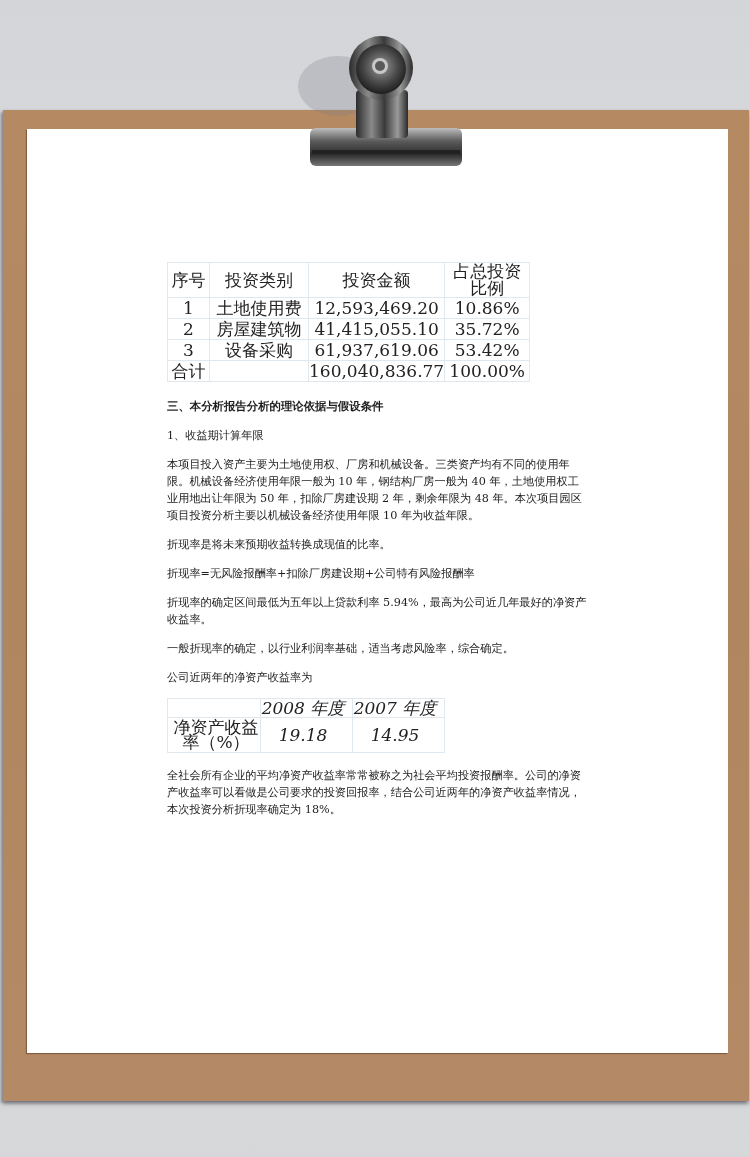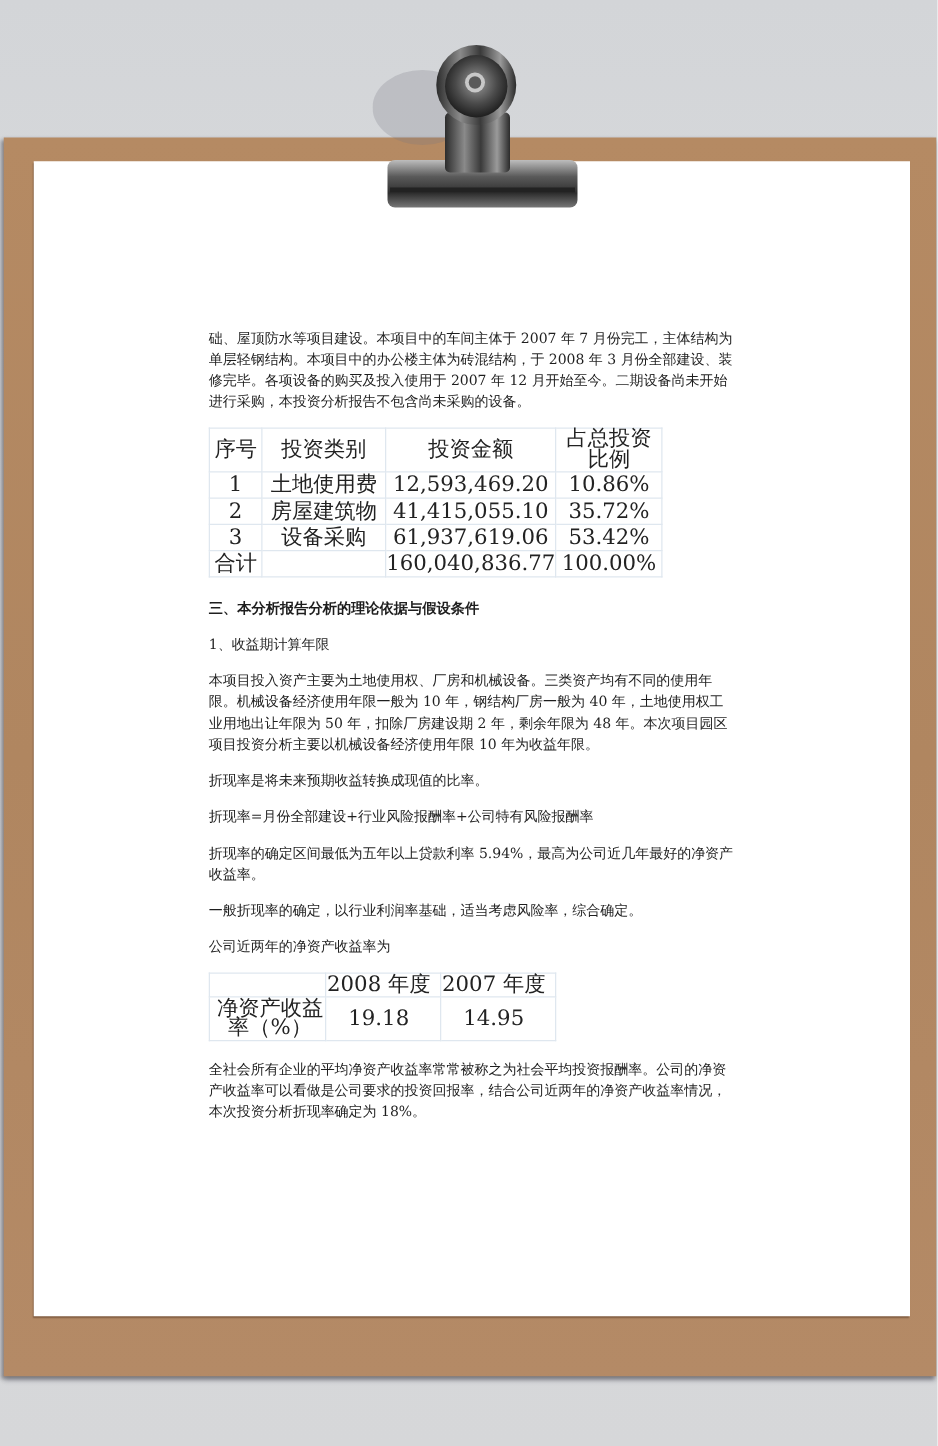--- a/index.html
+++ b/index.html
@@ -21,21 +21,21 @@
   .clip { position:absolute; left:298px; top:26px; width:165px; height:145px; }
   .content {
     position:absolute; left:167px; top:262px; width:420px;
     font-size:11.2px; line-height:17px; color:#1e1e1e;
   }
   .content p { margin:0 0 12px 0; }
   .content h3 { margin:16px 0 12px 0; font-size:11.4px; font-weight:bold; font-family:"DejaVu Sans","Liberation Sans",sans-serif; }
   table.t { border-collapse:collapse; margin:0 0 10px 0; font-size:17px; }
   table.t td { border:1px solid #dfe7ef; padding:0; height:20px; text-align:center; color:#222; }
   table.t2 td { height:18px; }
-  .r { text-align:right; padding-right:7px !important; }
+  .r { text-align:right; padding-right:7px !important;font-style:italic; }
   .l { text-align:center; padding-left:4px !important; }
 </style>
 </head>
 <body>
 
 <div class="board"></div>
 <div class="paper"></div>
 
 <svg class="clip" viewBox="0 0 165 145">
   <defs>
@@ -62,21 +62,20 @@
   <rect x="12" y="102" width="152" height="38" rx="6" fill="url(#m2)"></rect>
   <rect x="14" y="124" width="148" height="4" fill="#222"></rect>
   <rect x="58" y="64" width="52" height="48" rx="4" fill="url(#m1)"></rect>
   <circle cx="83" cy="42" r="32" fill="url(#m1)"></circle>
   <circle cx="83" cy="43" r="25" fill="url(#m3)"></circle>
   <circle cx="82" cy="40" r="8" fill="#c8c8c8"></circle>
   <circle cx="82" cy="40" r="5" fill="#5a5a5a"></circle>
 </svg>
 
 <div class="content">
-  <p>础、屋顶防水等项目建设。本项目中的车间主体于 2007 年 7 月份完工，主体结构为单层轻钢结构。本项目中的办公楼主体为砖混结构，于 2008 年 3 月份全部建设、装修完毕。各项设备的购买及投入使用于 2007 年 12 月开始至今。二期设备尚未开始进行采购，本投资分析报告不包含尚未采购的设备。</p>
 
   <table class="t">
     <tbody>
         <tr>
       <td style="width:41px">序号</td>
       <td style="width:98px">投资类别</td>
       <td style="width:99px">投资金额</td>
       <td style="width:84px">占总投资比例</td>
     </tr>
     <tr>
@@ -103,21 +102,21 @@
       <td>160,040,836.77</td>
       <td>100.00%</td>
     </tr>
   </tbody>
     </table>
 
   <h3>三、本分析报告分析的理论依据与假设条件</h3>
   <p>1、收益期计算年限</p>
   <p>本项目投入资产主要为土地使用权、厂房和机械设备。三类资产均有不同的使用年限。机械设备经济使用年限一般为 10 年，钢结构厂房一般为 40 年，土地使用权工业用地出让年限为 50 年，扣除厂房建设期 2 年，剩余年限为 48 年。本次项目园区项目投资分析主要以机械设备经济使用年限 10 年为收益年限。</p>
   <p>折现率是将未来预期收益转换成现值的比率。</p>
-  <p>折现率=月份全部建设+行业风险报酬率+公司特有风险报酬率</p>
+  <p>折现率=无风险报酬率+扣除厂房建设期+公司特有风险报酬率</p>
   <p>折现率的确定区间最低为五年以上贷款利率 5.94%，最高为公司近几年最好的净资产收益率。</p>
   <p>一般折现率的确定，以行业利润率基础，适当考虑风险率，综合确定。</p>
   <p>公司近两年的净资产收益率为</p>
 
   <table class="t t2">
     <tbody>
         <tr>
       <td style="width:92px"></td>
       <td style="width:84px" class="r">2008 年度</td>
       <td style="width:84px" class="r">2007 年度</td>

